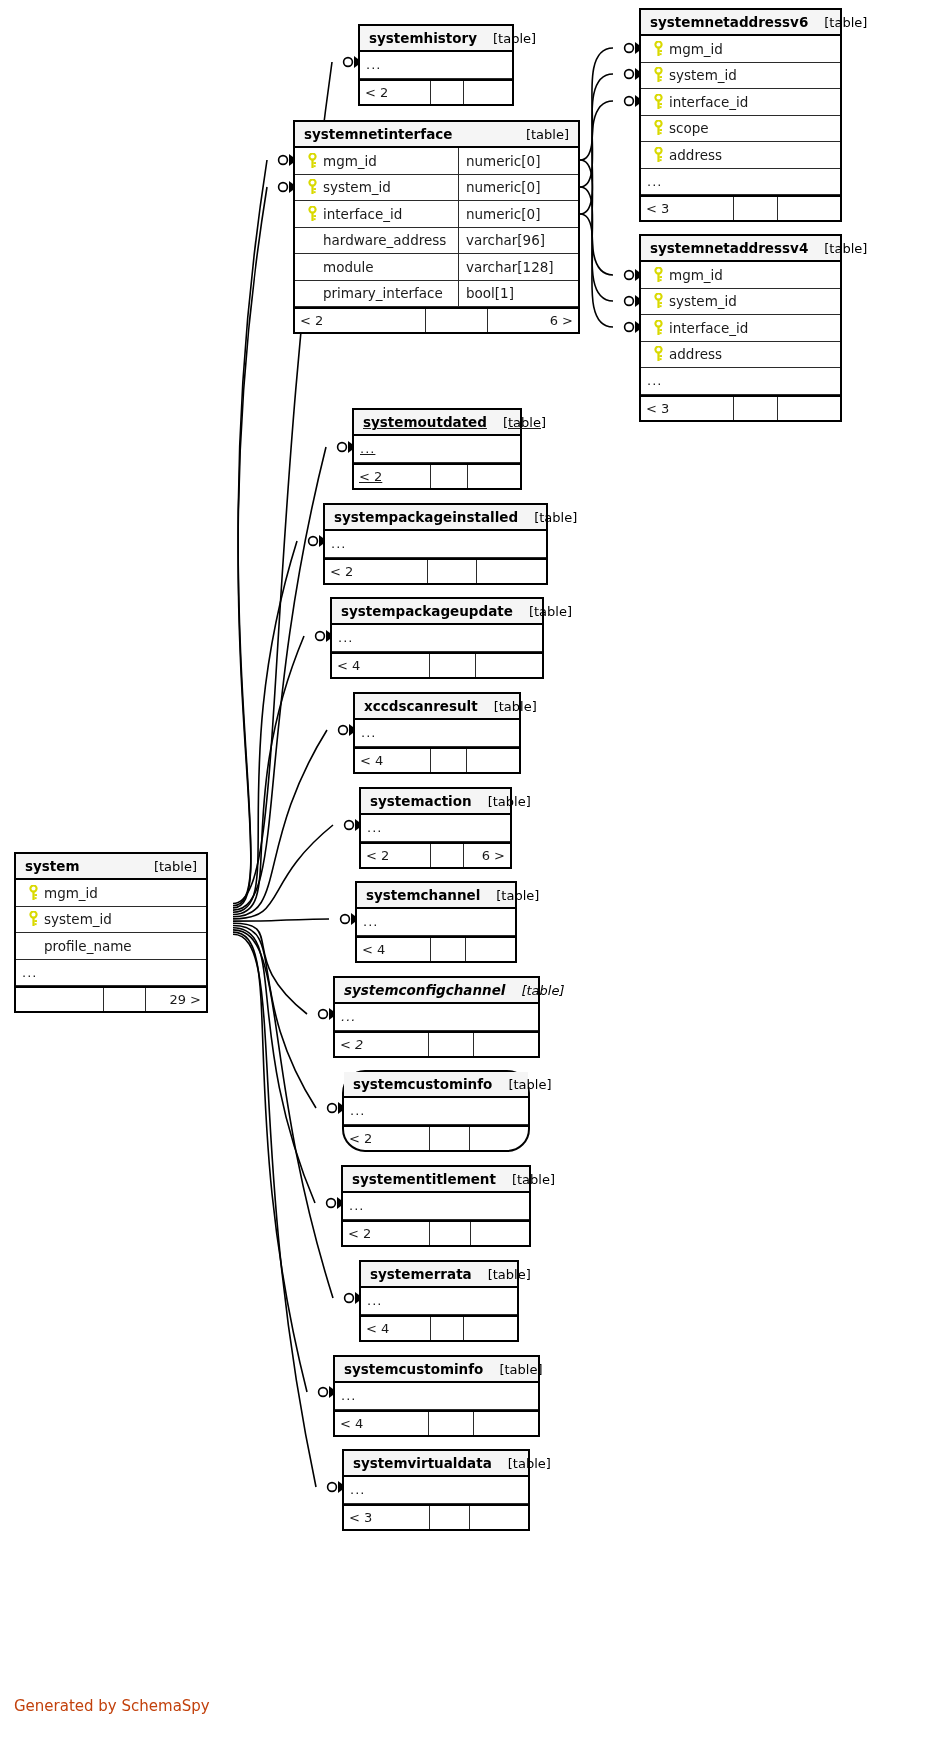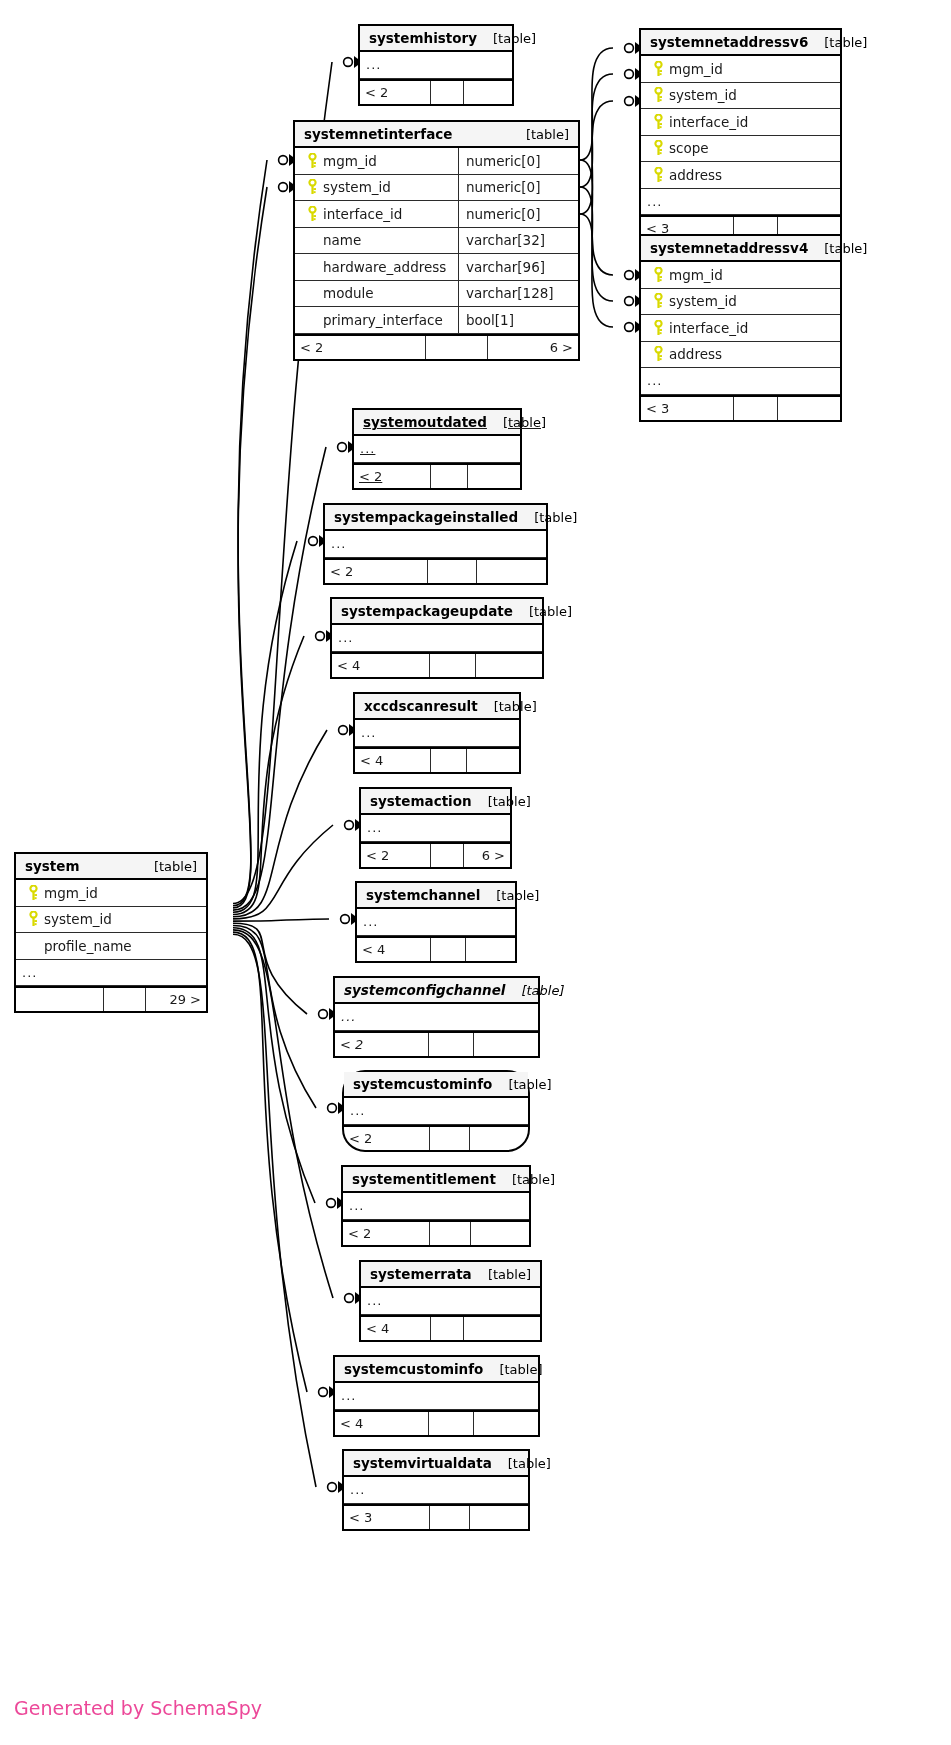--- a/index.html
+++ b/index.html
@@ -115,22 +115,22 @@
     padding: 0 5px;
     white-space: nowrap;
   }
   .footer .fcell:first-child { border-left: none; }
   .footer .fleft { justify-content: flex-start; }
   .footer .fright { justify-content: flex-end; }
   .caption {
     position: absolute;
     left: 14px;
     top: 1697px;
-    font-size: 19px;
-    color: #ec4899;
+    font-size: 15px;
+    color: #c2410c;
     font-family: "DejaVu Sans", "Liberation Sans", sans-serif;
   }
   svg.keyicon { display:block; }
 </style>
 </head>
 <body>
 
 <div id="diagram">
   <svg id="edges" viewBox="0 0 951 1745" width="951" height="1745">
       <path d="M 233 903.5 C 287 903.5, 260 583.73, 332 62" fill="none" stroke="#000000" stroke-width="1.6"></path>
@@ -268,21 +268,21 @@
         </div>
         <div class="row">
           <span class="dots">...</span>
         </div>
         <div class="footer">
           <span class="fcell fleft" style="width:70px">&lt; 2</span>
           <span class="fcell" style="width:33px"></span>
           <span class="fcell fright" style="width:49px"></span>
         </div>
       </div>
-      <div class="tbl" style="left: 639px; top: 8px; width: 203px; margin-top: 20px;">
+      <div class="tbl" style="left: 639px; top: 8px; width: 203px;">
         <div class="hdr">
           <span class="tname">systemnetaddressv6</span>
           <span class="ttag">[table]</span>
         </div>
         <div class="row">
           <span class="colname">
             <span class="keyslot">
               <svg class="keyicon" width="11" height="16" viewBox="0 0 11 16" aria-hidden="true">
                 <circle cx="5.5" cy="3.6" r="3.1" fill="none" stroke="#d9d900" stroke-width="2.1"></circle>
                 <rect x="4.4" y="5.6" width="2.2" height="9.4" fill="#d9d900"></rect>
@@ -397,27 +397,20 @@
                 <rect x="6.4" y="12.2" width="2.2" height="1.9" fill="#d9d900"></rect>
               </svg>
             </span>
             <span>interface_id</span>
           </span>
           <span class="coltype" style="width:120px">numeric[0]</span>
         </div>
         <div class="row">
           <span class="colname">
             <span class="keyslot"></span>
-            <span>name</span>
-          </span>
-          <span class="coltype" style="width:120px">varchar[32]</span>
-        </div>
-        <div class="row">
-          <span class="colname">
-            <span class="keyslot"></span>
             <span>hardware_address</span>
           </span>
           <span class="coltype" style="width:120px">varchar[96]</span>
         </div>
         <div class="row">
           <span class="colname">
             <span class="keyslot"></span>
             <span>module</span>
           </span>
           <span class="coltype" style="width:120px">varchar[128]</span>
@@ -620,21 +613,21 @@
         </div>
         <div class="row">
           <span class="dots">...</span>
         </div>
         <div class="footer">
           <span class="fcell fleft" style="width:86px">&lt; 2</span>
           <span class="fcell" style="width:41px"></span>
           <span class="fcell fright" style="width:59px"></span>
         </div>
       </div>
-      <div class="tbl" style="left: 359px; top: 1260px; width: 183px;">
+      <div class="tbl" style="left: 359px; top: 1260px; width: 160px;">
         <div class="hdr">
           <span class="tname">systemerrata</span>
           <span class="ttag">[table]</span>
         </div>
         <div class="row">
           <span class="dots">...</span>
         </div>
         <div class="footer">
           <span class="fcell fleft" style="width:69px">&lt; 4</span>
           <span class="fcell" style="width:33px"></span>

